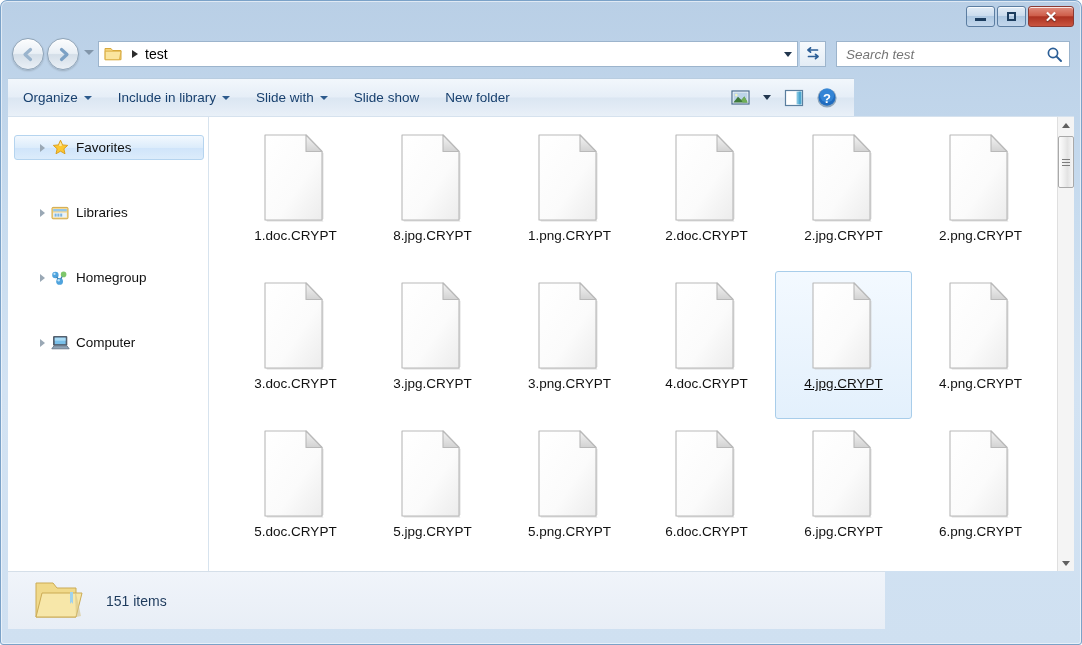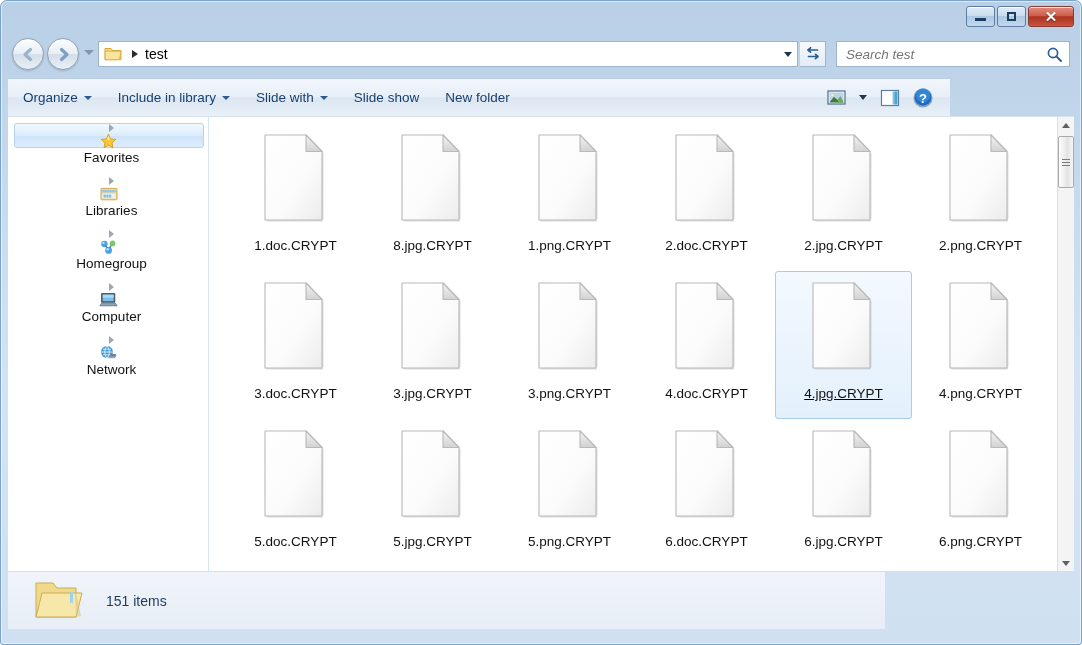--- a/index.html
+++ b/index.html
@@ -122,21 +122,21 @@
   }
   #search-input {
     flex: 1; border: none; outline: none; background: transparent;
     font-family: "Liberation Sans", sans-serif;
     font-size: 13.5px; font-style: italic; color: #707070;
   }
 
   
   #toolbar {
     position: absolute; left: 8px; top: 78px;
-    width: 942px; height: 38px;
+    width: 846px; height: 38px;
     background: linear-gradient(to bottom, #f2f7fc 0%, #e6eef7 48%, #dbe6f2 52%, #e9f0f8 100%);
     border-top: 1px solid #b9cde0;
     display: flex; align-items: center;
   }
   .tb-item {
     display: flex; align-items: center; gap: 6px;
     height: 26px; padding: 0 11px; margin-left: 4px;
     font-size: 13.5px; color: #18406e; cursor: default; white-space: nowrap;
   }
   .tb-caret {
@@ -164,22 +164,22 @@
     width: 200px; height: 100%;
     background: #ffffff;
     padding-top: 6px; position: relative;
     flex-shrink: 0;
   }
   #splitter {
     width: 1px; background: #d7e3ee; height: 100%; flex-shrink: 0;
   }
   .nav-item {
     display: flex; align-items: center;
-    height: 25px; margin: 0 4px 0 6px; padding-left: 5px;
-    cursor: default; border: 1px solid transparent; border-radius: 3px; flex-direction: column;
+    height: 25px; margin: 12px 4px 0 6px; padding-left: 20px;
+    cursor: default; border: 1px solid transparent; border-radius: 3px;
   }
   .nav-item.selected {
     background: linear-gradient(to bottom, #f2f8fe 0%, #dcecfb 50%, #cfe4fa 51%, #dcecfb 100%);
     border: 1px solid #b5d4ef;
   }
   .nav-expander {
     width: 15px; flex-shrink: 0;
     display: flex; align-items: center; justify-content: center;
   }
   .exp-tri {
@@ -207,21 +207,21 @@
     cursor: default;
     border: 1px solid transparent; border-radius: 3px;
   }
   .file-cell.selected {
     background: linear-gradient(to bottom, #f3f9ff 0%, #e3f0fc 100%);
     border: 1px solid #a8cdea;
     text-decoration: underline;
   }
   .file-icon { width: 72px; height: 94px; position: relative; flex-shrink: 0; }
   .file-label {
-    margin-top: 12px; font-size: 13.5px; color: #111111;
+    margin-top: 2px; font-size: 13.5px; color: #111111;
     white-space: nowrap; text-align: center;
   }
 
   
   #vscroll {
     position: absolute; right: 0; top: 0;
     width: 17px; height: 455px;
     background: #f4f4f4; border-left: 1px solid #dfdfdf;
   }
   .sb-arrow {
@@ -438,35 +438,20 @@
             <path d="M2.6 1.6 h13.2 v8.6 h-13.2 z" fill="#5b6b7c" stroke="#3d4a58" stroke-width=".9"></path>
             <path d="M3.8 2.7 h10.8 v6.4 h-10.8 z" fill="#79c0ea"></path>
             <path d="M3.8 2.7 h10.8 v3 h-10.8 z" fill="#a9dbf5"></path>
             <path d="M0.8 13.8 l2.2 -3 h13 l2.2 3 z" fill="#8ea3b6" stroke="#5d6e80" stroke-width=".8"></path>
           </svg>
         </span>
         <span class="nav-label">Computer</span>
       </div>
       <div class="nav-gap"></div>
 
-      <div class="nav-item">
-        <span class="nav-expander">
-            <span class="exp-tri"></span>
-          </span>
-        <span class="nav-icon">
-          <svg width="19" height="16" viewBox="0 0 19 16">
-            <circle cx="8" cy="7" r="6" fill="#3f9bd6"></circle>
-            <path d="M2.2 7 h11.6 M8 1 c-3 3.2 -3 8.8 0 12 M8 1 c3 3.2 3 8.8 0 12" stroke="#e6f4fc" stroke-width=".9" fill="none"></path>
-            <path d="M4 4.2 h8 M4 9.8 h8" stroke="#e6f4fc" stroke-width=".8" fill="none"></path>
-            <path d="M9.6 13.2 l2.2 -2.6 h6 l-2.2 2.6 z" fill="#93a7b8"></path>
-            <rect x="11.2" y="9" width="5.6" height="2.4" fill="#6d8296"></rect>
-          </svg>
-        </span>
-        <span class="nav-label">Network</span>
-      </div>
     </div>
 
     <div id="splitter"></div>
 
     <div id="filepane">
       <div id="grid">
           <div class="file-cell">
             <div class="file-icon"><svg width="72" height="94" viewBox="0 0 72 94">
                 <defs>
                   <linearGradient id="pg" x1="0" y1="0" x2="1" y2="1">

